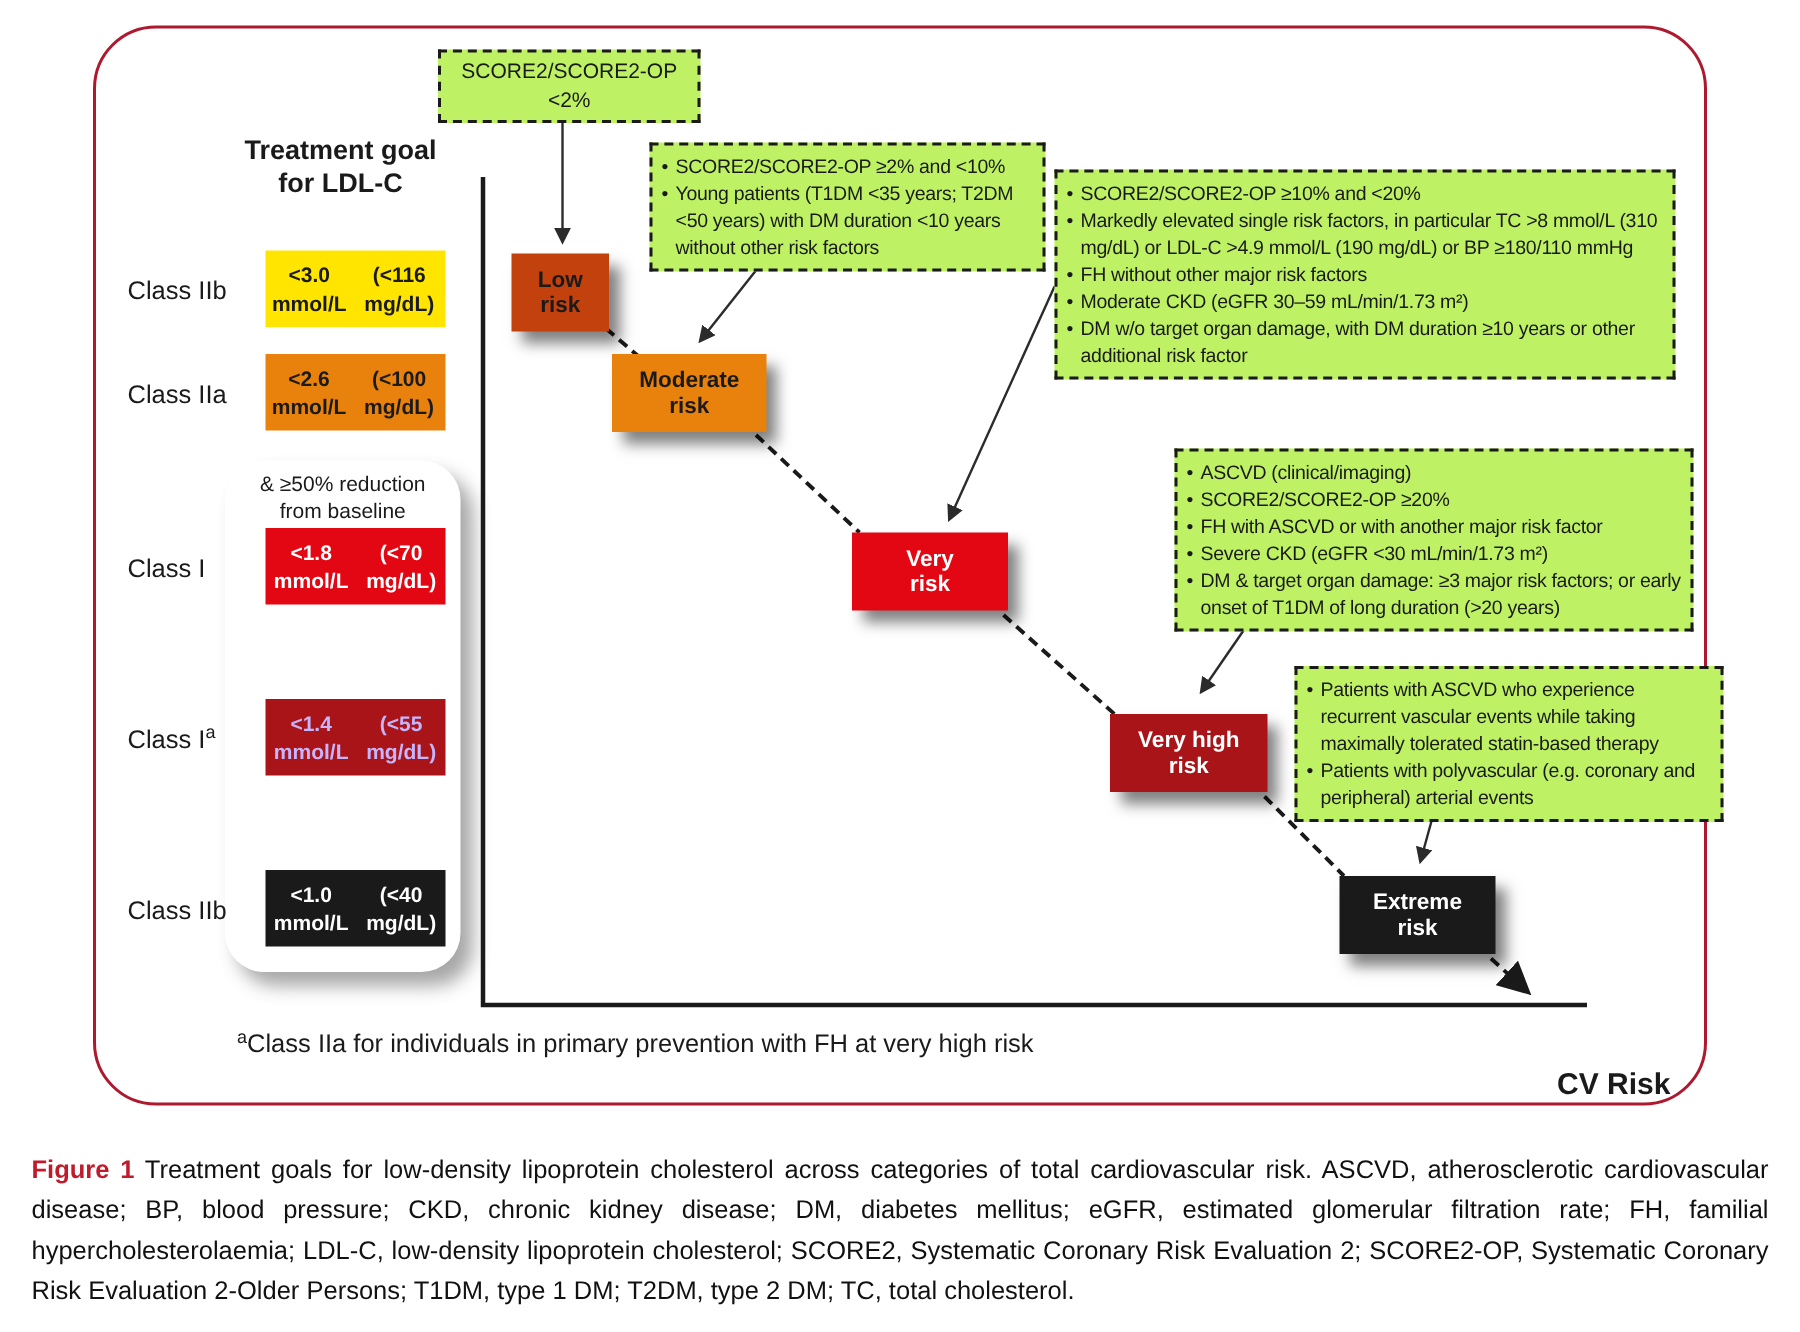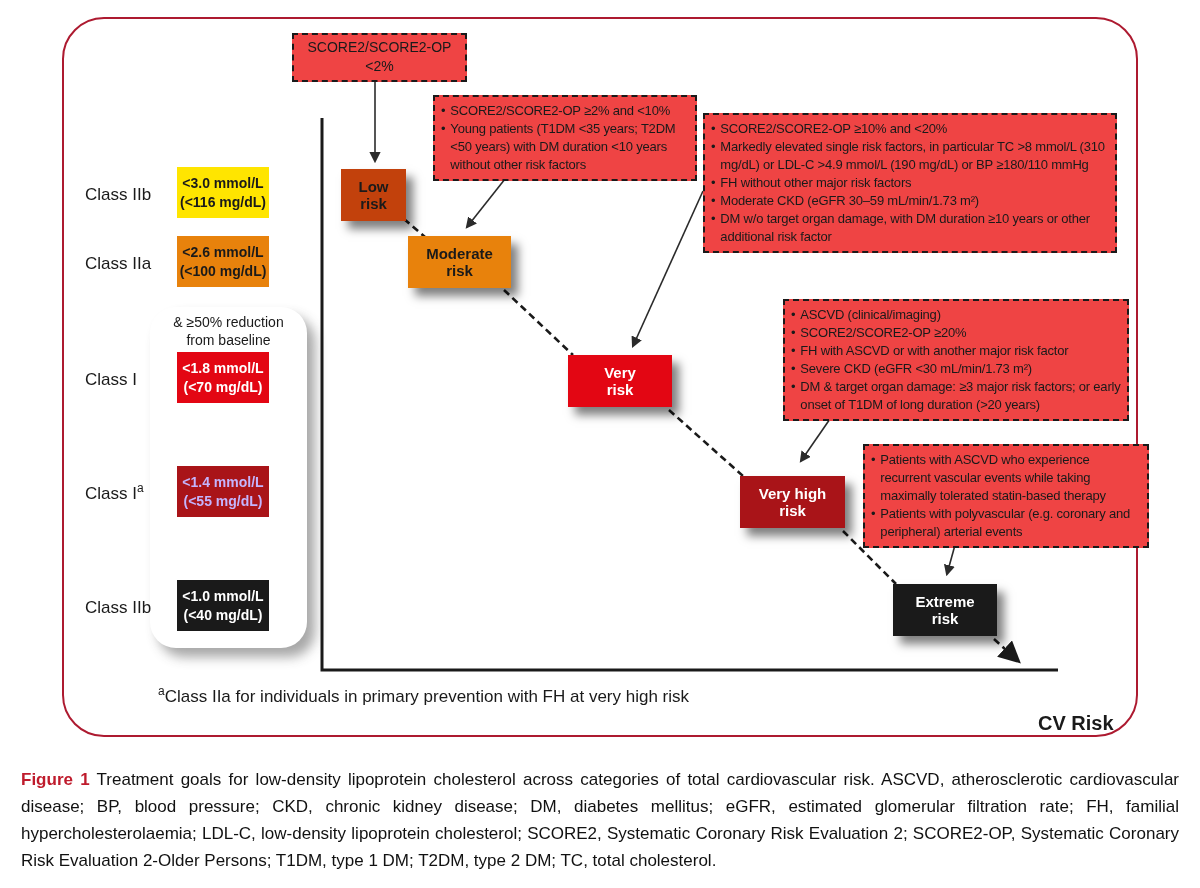--- a/index.html
+++ b/index.html
@@ -18,29 +18,29 @@
 
   .card{position:absolute;left:150px;top:307px;width:157px;height:341px;background:#fff;
         border-radius:26px;box-shadow:8px 9px 12px rgba(60,60,60,.45);z-index:0;}
 
   .reduction-note{position:absolute;left:150px;top:314px;width:157px;text-align:center;
                   font-size:14px;line-height:1.25;z-index:2;}
 
   .class-label{position:absolute;left:85px;width:92px;font-size:17px;z-index:2;}
   .class-label sup{font-size:12px;}
 
-  .goal-box{position:absolute;left:177px;width:92px;height:51px;z-index:2;
-            display:flex;flex-direction:column;align-items:center;justify-content:center;
+  .goal-box{position:absolute;left:177px;width:120px;height:51px;z-index:2;
+            display:flex;flex-direction:row;align-items:center;justify-content:center;
             font-weight:bold;font-size:14px;line-height:1.3;text-align:center;}
 
   .step{position:absolute;z-index:2;display:flex;align-items:center;justify-content:center;
         font-weight:bold;font-size:15px;line-height:1.15;text-align:center;
         box-shadow:7px 8px 9px rgba(0,0,0,.5);}
 
-  .ibox{position:absolute;z-index:2;background:#ef4444;border:2.5px dashed #1a1a1a;
+  .ibox{position:absolute;z-index:2;background:#bef264;border:2.5px dashed #1a1a1a;
         font-size:13px;line-height:1.38;padding:5px 6px;letter-spacing:-0.2px;}
   .ibox-center{text-align:center;font-size:14px;padding:3px 4px;letter-spacing:0;}
   .bullet{display:flex;gap:5px;}
   .bullet .dot{flex:0 0 auto;}
   .bullet span:last-child{flex:1;}
 
   .cv-risk{position:absolute;left:1038px;top:676px;font-size:20px;font-weight:bold;z-index:2;margin-top:36px;}
 
   .footnote{position:absolute;left:158px;top:684px;font-size:17px;z-index:2;}
   .footnote .sup{font-size:12px;vertical-align:super;}
@@ -88,20 +88,22 @@
     </g>
     <g stroke="#2b2b2b" stroke-width="1.6">
       <line x1="375" y1="60" x2="375" y2="161" marker-end="url(#ah-small)"></line>
       <line x1="505" y1="179" x2="467" y2="227" marker-end="url(#ah-small)"></line>
       <line x1="703" y1="191" x2="633" y2="346" marker-end="url(#ah-small)"></line>
       <line x1="832" y1="416" x2="801" y2="461" marker-end="url(#ah-small)"></line>
       <line x1="955" y1="545" x2="947" y2="574" marker-end="url(#ah-small)"></line>
     </g>
   </svg>
 
+  <div class="goal-title preline">Treatment goal
+for LDL-C</div>
 
   <div class="reduction-note preline">&amp; ≥50% reduction
 from baseline</div>
 
   <div class="class-label" style="top:182px"><span>Class IIb</span><sup></sup></div>
   <div class="class-label" style="top:251px"><span>Class IIa</span><sup></sup></div>
   <div class="class-label" style="top:367px"><span>Class I</span><sup></sup></div>
   <div class="class-label" style="top:481px"><span>Class I</span><sup>a</sup></div>
   <div class="class-label" style="top:595px"><span>Class IIb</span><sup></sup></div>
 

